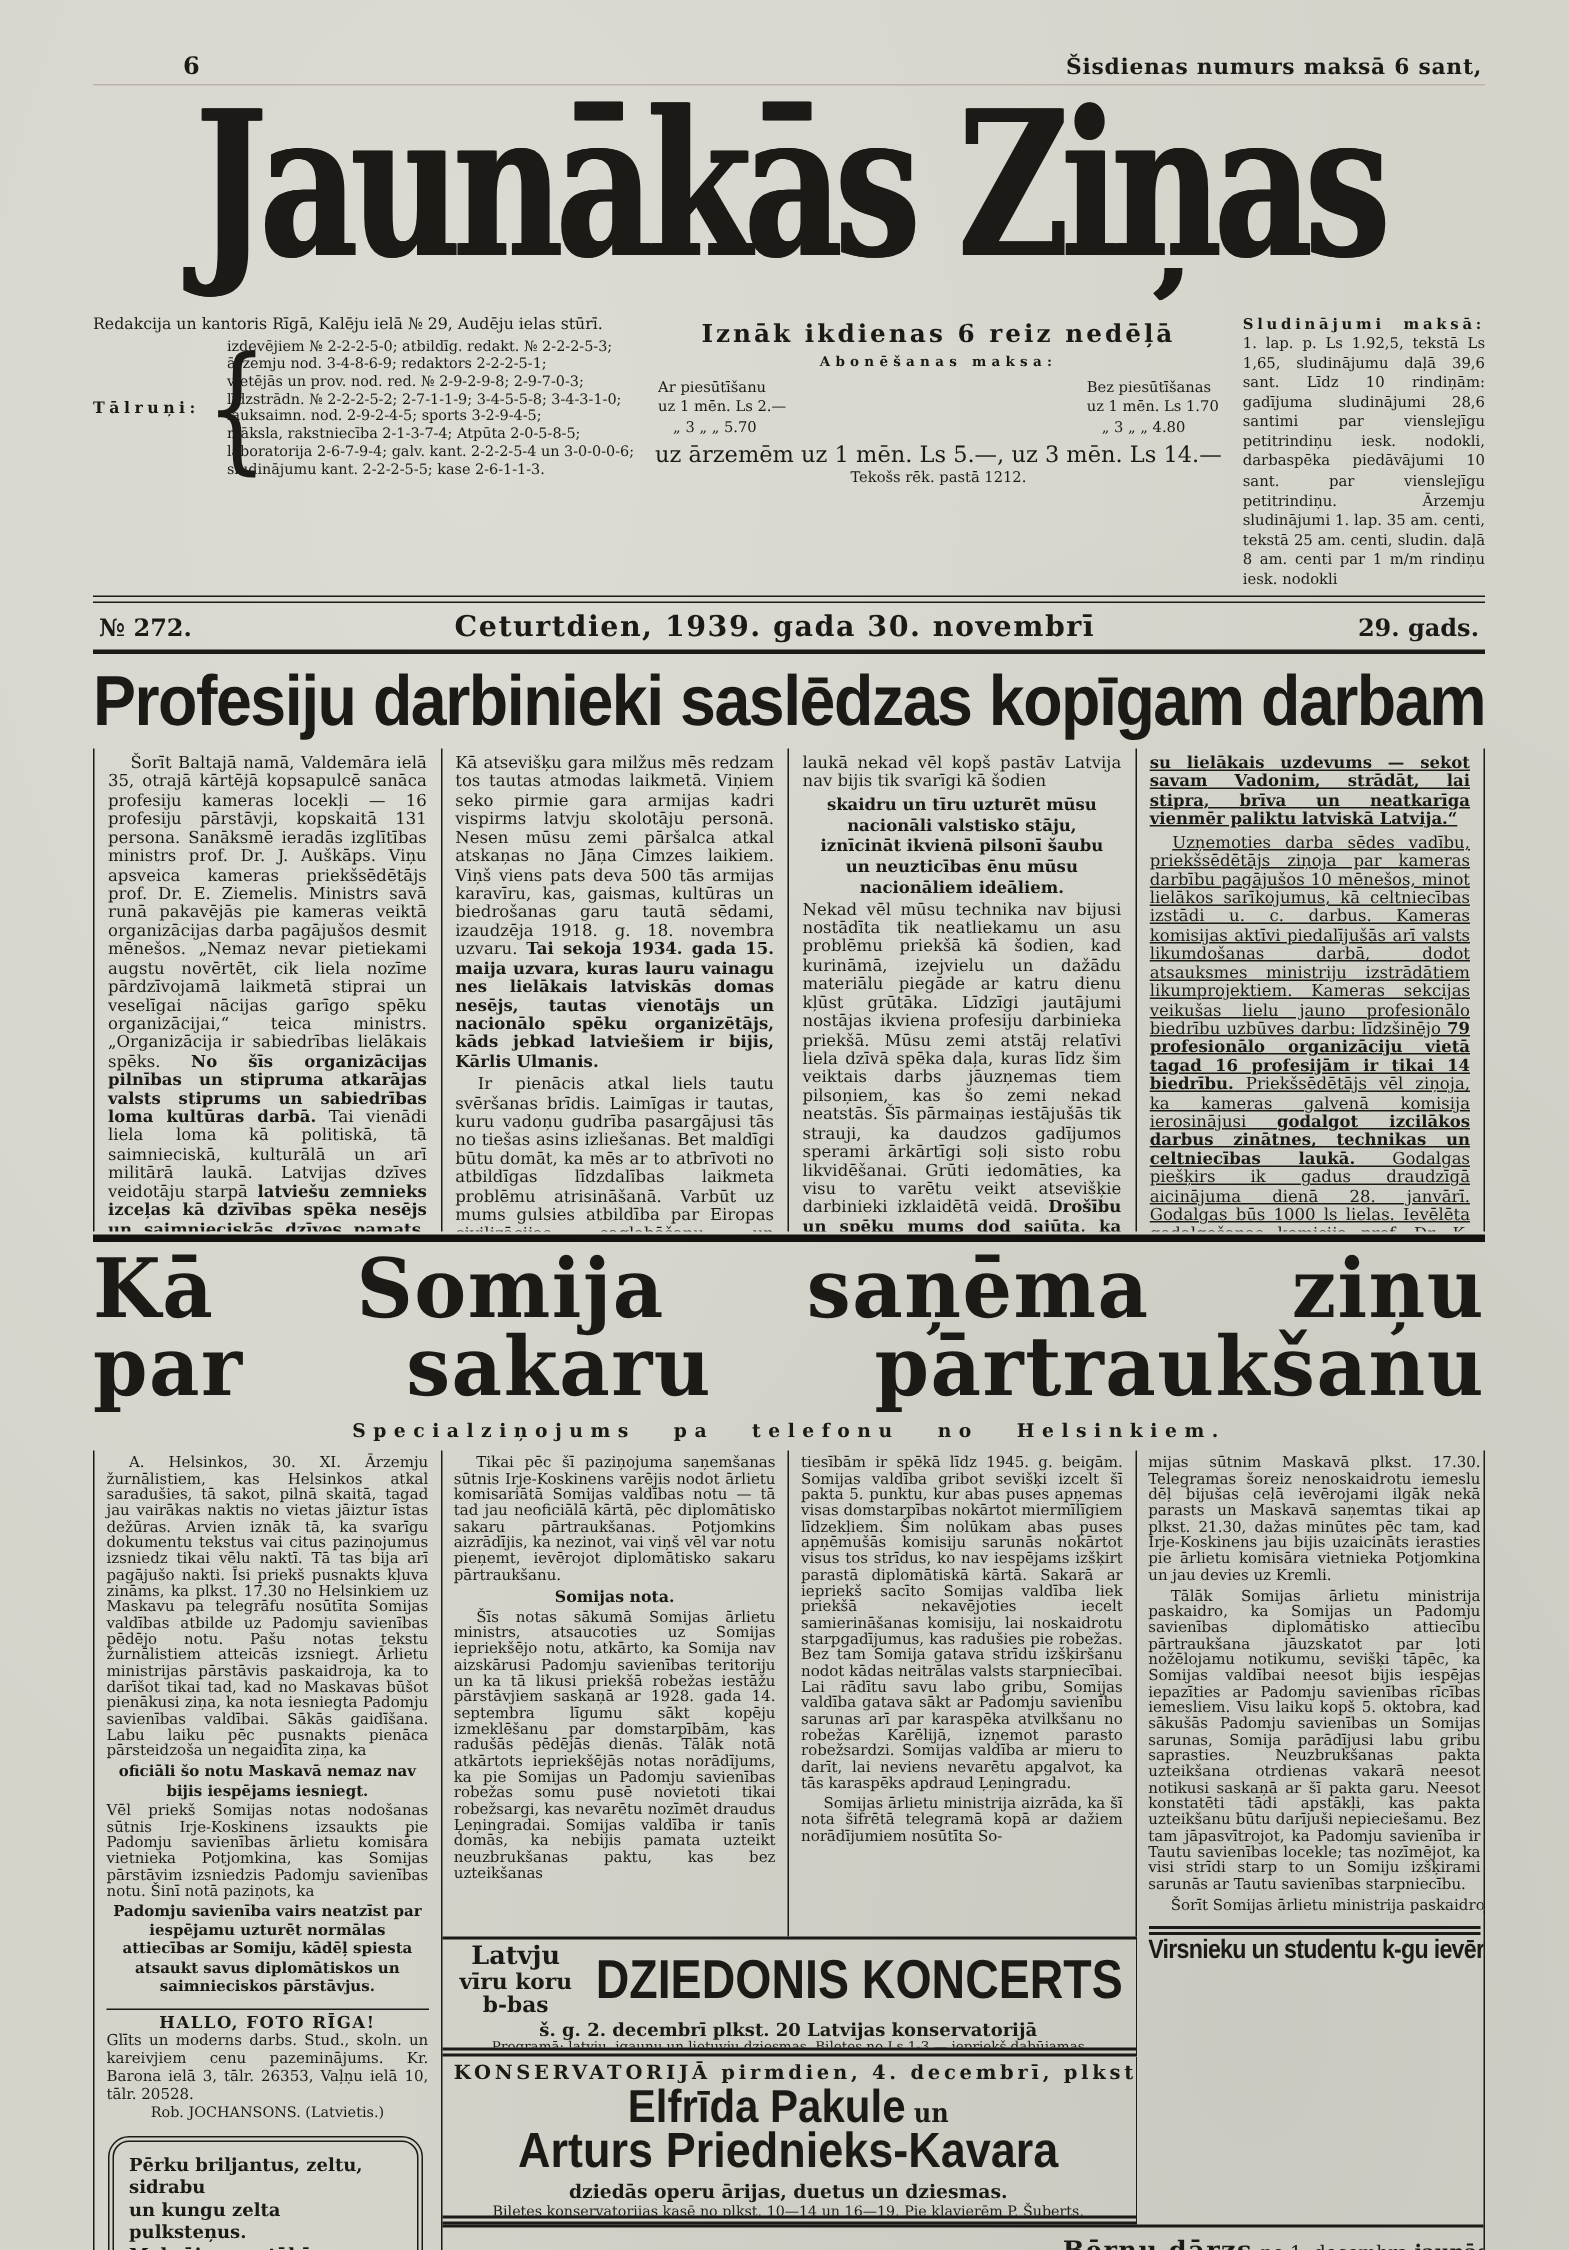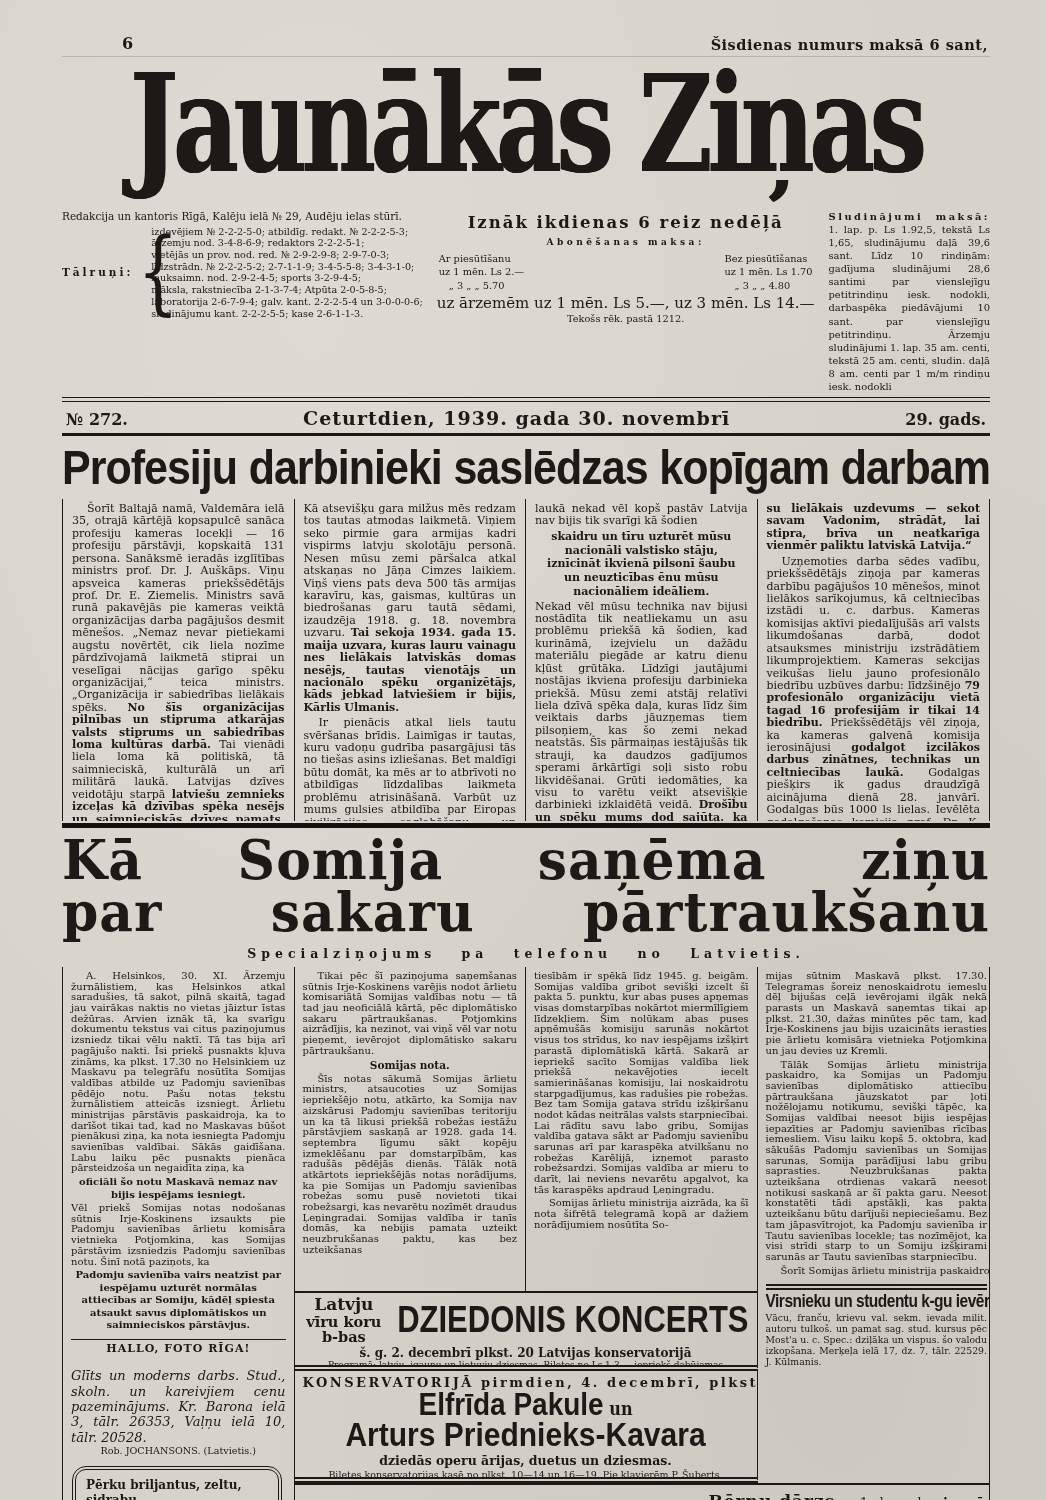--- a/index.html
+++ b/index.html
@@ -49,21 +49,21 @@
   .rule-mid{border-top:3px solid #1c1a16;}
   
   .headline1{
     font-family:"Liberation Sans","DejaVu Sans",sans-serif;font-weight:bold;
     font-size:43px;line-height:1.05;margin:10px 0 8px;text-align:justify;text-align-last:justify;
     transform:scaleY(1.1);transform-origin:center;letter-spacing:-1px;
   }
   .cols{display:flex;border-left:1px solid #1c1a16;border-right:1px solid #1c1a16;}
   .a1col{width:25%;box-sizing:border-box;padding:4px 9px 0;height:322px;overflow:hidden;
     border-right:1px solid #1c1a16;font-size:11px;line-height:1.13;text-align:justify;}
-  .a1col:last-child{border-right:none;}
+  .a1col:last-child{border-right:none;text-decoration:underline;}
   p{margin:0;}
   .ind{text-indent:15px;}
   .sp{margin-top:3px;}
   .cbold{font-weight:bold;text-align:center;padding:2px 4px;line-height:1.25;}
   
   .bar-heavy{border-top:5px solid #14120f;margin-top:2px;}
   .headline2{margin:6px 0 2px;}
   .h2line{font-family:"DejaVu Serif",serif;font-weight:bold;font-size:52px;line-height:1.0;
     text-align:justify;text-align-last:justify;letter-spacing:1px;transform:scaleY(1.05);}
   .subhead{font-weight:bold;font-size:12.5px;letter-spacing:5px;word-spacing:16px;text-align:center;margin:8px 0 6px;}
@@ -72,21 +72,21 @@
   .g-cell{box-sizing:border-box;font-size:10px;line-height:1.07;text-align:justify;}
   .g-col1{grid-column:1;grid-row:1/5;border-right:1px solid #1c1a16;padding:4px 8px 0;overflow:hidden;}
   .g-col2{grid-column:2;grid-row:1;border-right:1px solid #1c1a16;padding:4px 8px 0;overflow:hidden;}
   .g-col3{grid-column:3;grid-row:1;border-right:1px solid #1c1a16;padding:4px 8px 0;overflow:hidden;}
   .g-col4{grid-column:4;grid-row:1/4;padding:4px 2px 0 8px;overflow:hidden;}
   .notesub{font-weight:bold;text-align:center;font-size:10.5px;margin:3px 0;}
   .ik{white-space:pre;}
   
   .ad-hallo{border-top:1px solid #1c1a16;margin-top:5px;padding-top:3px;}
   .hallo-title{text-align:center;font-weight:bold;font-size:11px;letter-spacing:1px;}
-  .hallo-body{font-size:13px;text-align:justify;line-height:1.18;margin-top:14px;font-style:italic;}
+  .hallo-body{font-size:10px;text-align:justify;line-height:1.18;margin-top:1px;}
   .hallo-sig{text-align:center;font-size:9.6px;margin-top:1px;}
   .ad-vidzers{border:4px double #1c1a16;border-radius:14px;margin:10px 4px 0 1px;padding:8px 10px 7px;text-align:center;}
   .vz-line{font-weight:bold;font-size:12px;line-height:1.25;text-align:left;}
   .vz-line3{font-weight:bold;font-size:12px;line-height:1.3;text-align:left;}
   .vz-name{font-weight:bold;font-size:22px;margin-top:5px;letter-spacing:1px;}
   .vz-addr{font-weight:bold;font-size:12px;letter-spacing:.5px;}
   .ad-dz{grid-column:2/4;grid-row:2;border-right:1px solid #1c1a16;border-top:2px solid #1c1a16;
     border-bottom:6px double #1c1a16;box-sizing:border-box;padding:3px 8px 1px;overflow:hidden;}
   .dz-top{display:flex;align-items:center;justify-content:center;gap:12px;}
   .dz-left{text-align:center;font-weight:bold;line-height:1.05;}
@@ -208,21 +208,21 @@
       <p class="ind sp">Uzņemoties darba sēdes vadību, priekšsēdētājs ziņoja par kameras darbību pagājušos 10 mēnešos, minot lielākos sarīkojumus, kā celtniecības izstādi u. c. darbus.  Kameras komisijas aktīvi piedalījušās arī valsts likumdošanas darbā, dodot atsauksmes ministriju izstrādātiem likumprojektiem.  Kameras sekcijas veikušas lielu jauno profesionālo biedrību uzbūves darbu: līdzšinējo <b>79 profesionālo organizāciju vietā tagad 16 profesijām ir tikai 14 biedrību.</b> Priekšsēdētājs vēl ziņoja, ka kameras galvenā komisija ierosinājusi <b>godalgot izcilākos darbus zinātnes, technikas un celtniecības laukā.</b> Godalgas piešķirs ik gadus draudzīgā aicinājuma dienā 28. janvārī. Godalgas būs 1000 ls lielas. Ievēlēta godalgošanas komisija prof. Dr. K. Strauberga vadībā. Darbi sacensībai piesakāmi ik gadus līdz 31. decembrim.</p>
     </div>
   </div>
 
   <div class="bar-heavy"></div>
 
   <div class="headline2">
     <div class="h2line">Kā Somija saņēma ziņu</div>
     <div class="h2line">par sakaru pārtraukšanu</div>
   </div>
-  <div class="subhead">Specialziņojums pa telefonu no Latvietis.</div>
+  <div class="subhead">Specialziņojums pa telefonu no Helsinkiem.</div>
 
   <div class="grid2">
 
     <div class="g-cell g-col1">
       <p class="ind">A. Helsinkos, 30. XI.  Ārzemju žurnālistiem, kas Helsinkos atkal saradušies, tā sakot, pilnā skaitā, tagad jau vairākas naktis no vietas jāiztur īstas dežūras. Arvien iznāk tā, ka svarīgu dokumentu tekstus vai citus paziņojumus izsniedz tikai vēlu naktī. Tā tas bija arī pagājušo nakti. Īsi priekš pusnakts kļuva zināms, ka plkst. 17.30 no Helsinkiem uz Maskavu pa telegrāfu nosūtīta Somijas valdības atbilde uz Padomju savienības pēdējo notu. Pašu notas tekstu žurnālistiem atteicās izsniegt. Ārlietu ministrijas pārstāvis paskaidroja, ka to darīšot tikai tad, kad no Maskavas būšot pienākusi ziņa, ka nota iesniegta Padomju savienības valdībai. Sākās gaidīšana. Labu laiku pēc pusnakts pienāca pārsteidzoša un negaidīta ziņa, ka</p>
       <p class="cbold">oficiāli šo notu Maskavā nemaz nav bijis iespējams iesniegt.</p>
       <p>Vēl priekš Somijas notas nodošanas sūtnis Irje-Koskinens izsaukts pie Padomju savienības ārlietu komisāra vietnieka Potjomkina, kas Somijas pārstāvim izsniedzis Padomju savienības notu. Šinī notā paziņots, ka</p>
       <p class="cbold">Padomju savienība vairs neatzīst par iespējamu uzturēt normālas attiecības ar Somiju, kādēļ spiesta atsaukt savus diplomātiskos un saimnieciskos pārstāvjus.</p>
 
       <div class="ad-hallo">
@@ -251,21 +251,20 @@
       <p class="ind sp">Somijas ārlietu ministrija aizrāda, ka šī nota šifrētā telegramā kopā ar dažiem norādījumiem nosūtīta So-</p>
     </div>
 
     <div class="g-cell g-col4">
       <p>mijas sūtnim Maskavā plkst. 17.30. Telegramas šoreiz nenoskaidrotu iemeslu dēļ bijušas ceļā ievērojami ilgāk nekā parasts un Maskavā saņemtas tikai ap plkst. 21.30, dažas minūtes pēc tam, kad Irje-Koskinens jau bijis uzaicināts ierasties pie ārlietu komisāra vietnieka Potjomkina un jau devies uz Kremli.</p>
       <p class="ind sp">Tālāk Somijas ārlietu ministrija paskaidro, ka Somijas un Padomju savienības diplomātisko attiecību pārtraukšana jāuzskatot par ļoti nožēlojamu notikumu, sevišķi tāpēc, ka Somijas valdībai neesot bijis iespējas iepazīties ar Padomju savienības rīcības iemesliem. Visu laiku kopš 5. oktobra, kad sākušās Padomju savienības un Somijas sarunas, Somija parādījusi labu gribu saprasties. Neuzbrukšanas pakta uzteikšana otrdienas vakarā neesot notikusi saskaņā ar šī pakta garu. Neesot konstatēti tādi apstākļi, kas pakta uzteikšanu būtu darījuši nepieciešamu. Bez tam jāpasvītrojot, ka Padomju savienība ir Tautu savienības locekle; tas nozīmējot, ka visi strīdi starp to un Somiju izšķirami sarunās ar Tautu savienības starpniecību.</p>
       <p class="ind sp ik">Šorīt Somijas ārlietu ministrija paskaidroja, ka par Padomju savienības karaspēka koncentrēšanu pie Padomju savienības un Somijas robežas šobrīd nekādu ziņu neesot.      I. K.</p>
 
       <div class="ad-virs">
         <div class="virs-title">Virsnieku un studentu k-gu ievērībai!</div>
-        <div class="virs-body">Vācu, franču, krievu val. sekm. ievada milit. autoru tulkoš. un pamat sag.  stud. kursus pēc Most'a u. c.  Spec.: dziļāka un vispus. šo valodu izkopšana.  Merķeļa ielā 17, dz. 7, tālr. 22529.  J. Kūlmanis.</div>
       </div>
     </div>
 
     <div class="ad-dz">
       <div class="dz-top">
         <div class="dz-left">
           <div class="dz-l1">Latvju</div>
           <div class="dz-l2">vīru koru b-bas</div>
         </div>
         <div class="dz-title">DZIEDONIS KONCERTS</div>

